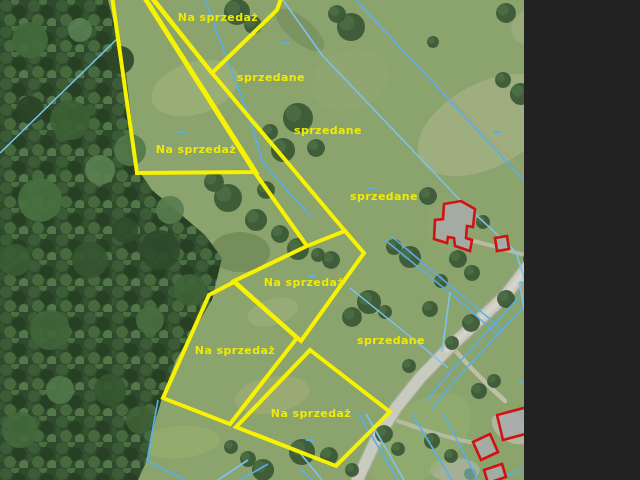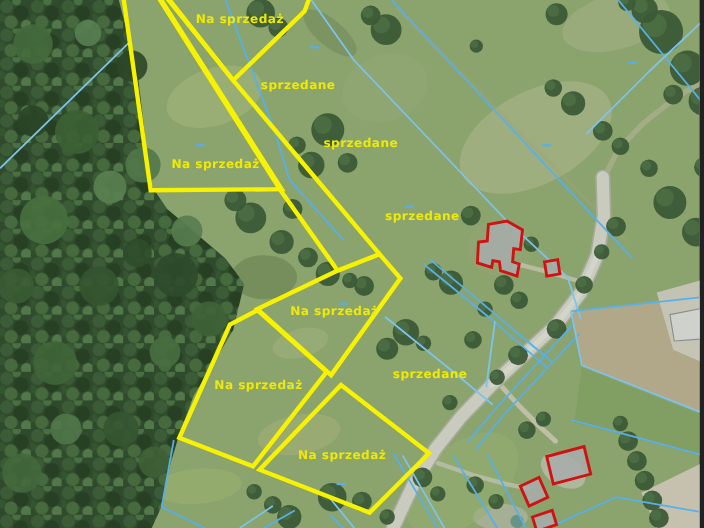--- a/index.html
+++ b/index.html
@@ -1,16 +1,16 @@
 <!DOCTYPE html>
 <html><head>
 <meta charset="utf-8">
 <style>
   html,body{margin:0;padding:0;background:#222;}
-  #stage{position:relative;width:636px;height:480px;overflow:hidden;font-family:"DejaVu Sans","Liberation Sans",sans-serif;}
+  #stage{position:relative;width:524px;height:480px;overflow:hidden;font-family:"DejaVu Sans","Liberation Sans",sans-serif;}
   svg{display:block}
   text.map-label{font-family:"DejaVu Sans","Liberation Sans",sans-serif;font-size:11px;font-weight:bold;letter-spacing:.4px;}
 </style>
 </head>
 <body>
 
 <div id="stage">
   <svg id="map-svg" width="640" height="480" viewBox="0 0 640 480" xmlns="http://www.w3.org/2000/svg">
     <defs>
       <pattern id="forestPat" width="28" height="26" patternUnits="userSpaceOnUse">

